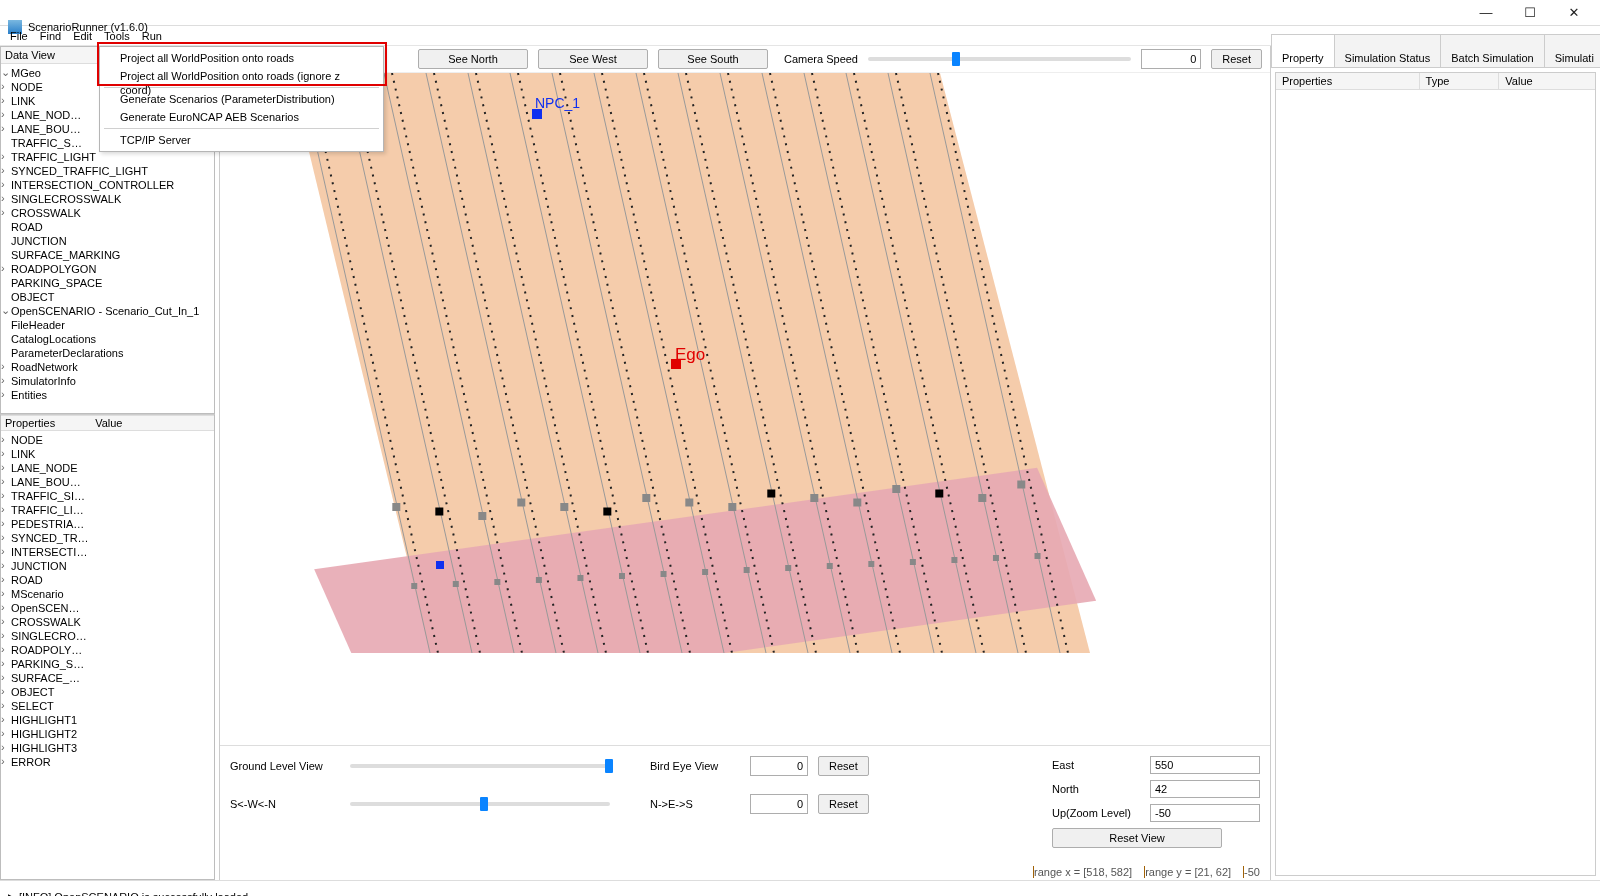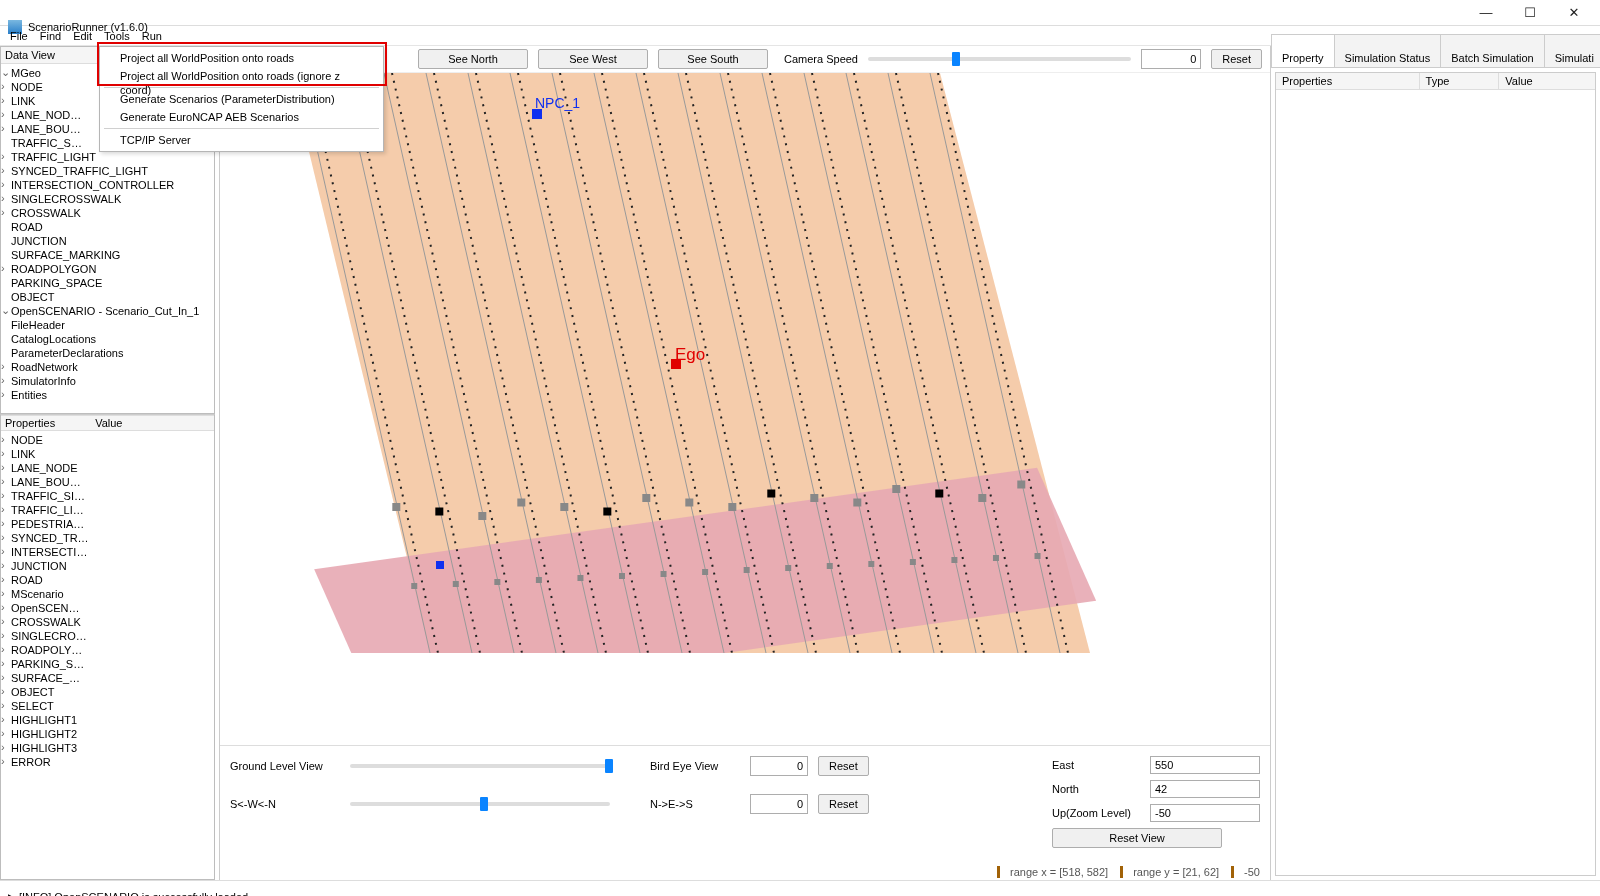--- a/index.html
+++ b/index.html
@@ -36,21 +36,21 @@
 .viewport { flex: 1; background: #fff; position: relative; overflow: hidden; border-top: 1px solid #eee; }
 .road { position:absolute; left:0; top:0; }
 .bottom-controls { height: 135px; border-top: 1px solid #ddd; display: flex; padding: 10px 10px 4px 10px; gap: 18px; align-items: flex-start;}
 .ctrl-col { display:flex; flex-direction:column; gap:18px; }
 .ctrl-row { display:flex; align-items:center; gap:10px; }
 .ctrl-row .lbl { width: 110px; }
 .ctrl-row .slider { width: 260px; flex:none; }
 .east-col { display:grid; grid-template-columns: 90px 110px; gap:6px 8px; align-items:center; margin-left: 4px;}
 .east-col input { border:1px solid #adadad; height:18px; padding:0 4px; width:110px; background:#fff;}
 .rangebar { position:absolute; bottom:2px; right:10px; display:flex; gap:12px; color:#555; }
-.rangebar span { border-left:3px solid #a16207; padding-left:10px;}
+.rangebar span { border-left:1px solid #a16207; }
 .right-panel { width: 330px; border-left:1px solid #ccc; display:flex; flex-direction:column;}
 .tabs { display:flex; border-bottom:1px solid #ccc; height:22px; align-items:flex-end; gap:0;}
 .tab { padding: 17px 10px 3px; border:1px solid #ccc; border-bottom:none; background:#f3f3f3; margin-right:-1px; cursor:pointer; white-space:nowrap;}
 .tab.act { background:#fff; }
 .propgrid { flex:1; border:1px solid #ccc; margin:4px; }
 .propgrid .hdr { display:flex; background:#f5f5f5; border-bottom:1px solid #ddd; }
 .propgrid .hdr div{ padding:2px 6px; border-right:1px solid #ddd;}
 .status { height:32px; border-top:1px solid #ddd; font-size:11px; padding:0 8px; display:flex; align-items:center;}
 .status::before{content:"▶"; margin-right:4px; font-size:9px;}
 svg .lane{ stroke:#999; stroke-width:1; }

